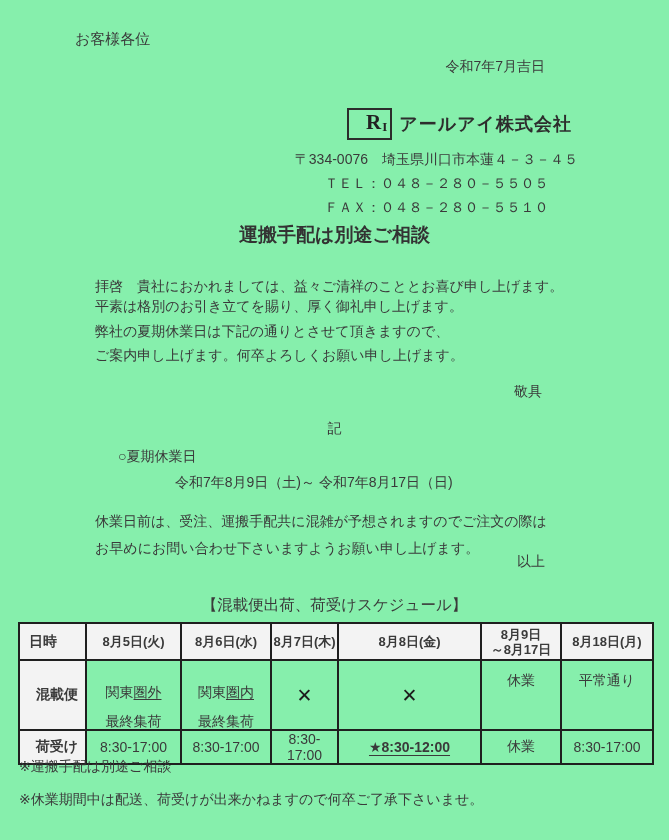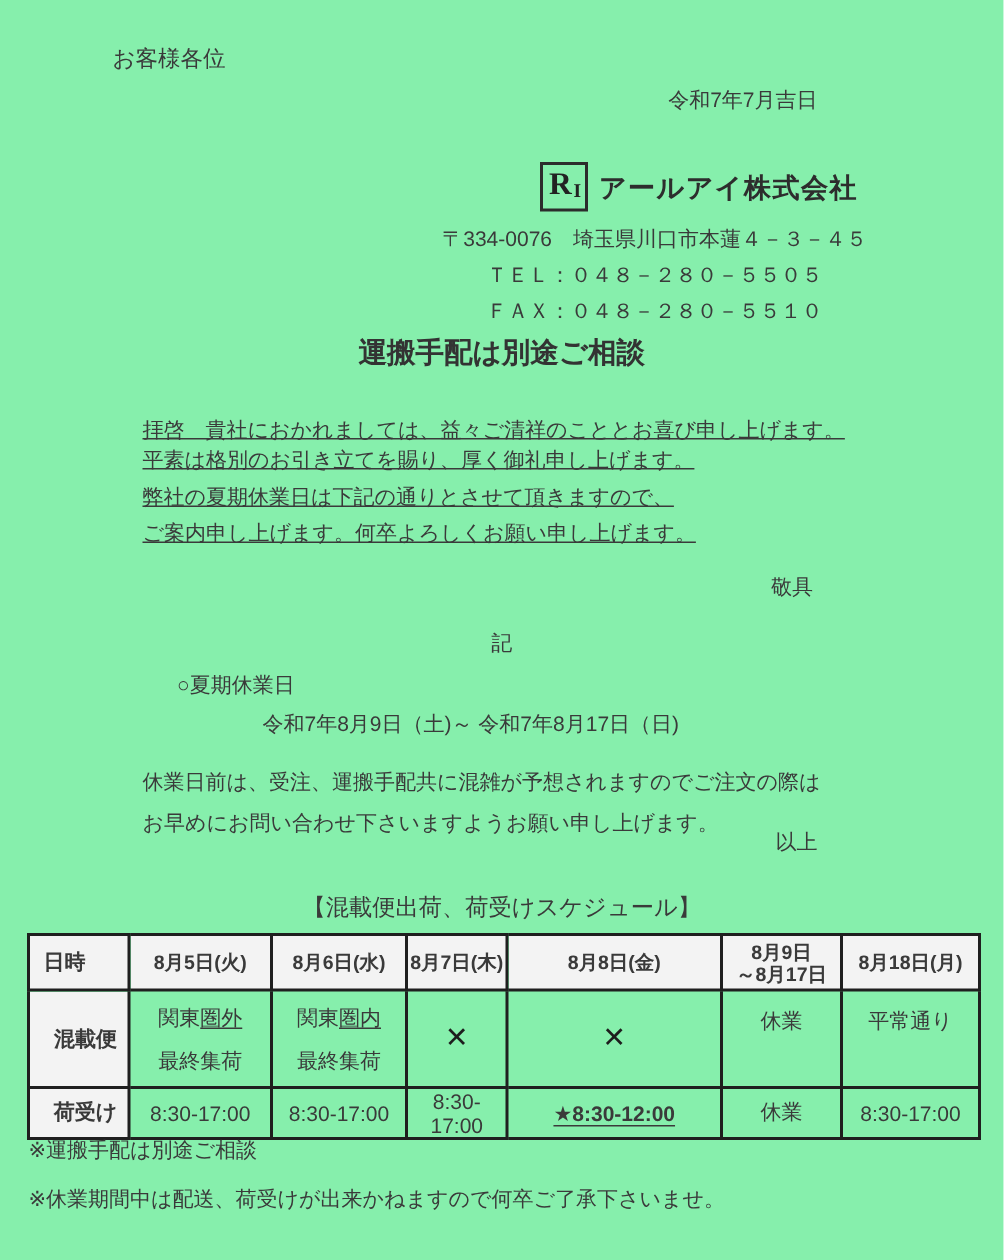--- a/index.html
+++ b/index.html
@@ -20,34 +20,34 @@
     overflow:hidden;
   }
   .abs{position:absolute;white-space:nowrap;}
 
   .recipient{left:75px;top:30px;font-size:15px;}
   .issue-date{right:124px;top:58px;font-size:14px;}
 
   .logo-row{right:97px;top:108px;display:flex;align-items:center;gap:7px;}
   .logo-mark{
     border:2px solid #2c2c2c;
-    padding:0 4px 1px 4px;
+    padding:0 4px 1px 17px;
     font-family:"Liberation Serif","DejaVu Serif",serif;
     font-weight:bold;color:#222;line-height:24px;
     display:inline-block;
   }
   .logo-r{font-size:21px;}
   .logo-i{font-size:13px;position:relative;top:2px;left:1px;}
   .company-name{font-size:18px;font-weight:bold;color:#2d2d2d;letter-spacing:1px;}
 
   .address-block{right:91px;top:147px;text-align:center;line-height:24px;font-size:14px;}
 
   .notice-title{left:0;top:222px;width:100%;text-align:center;font-size:19px;font-weight:bold;color:#333;}
 
-  .body-block{left:95px;top:276px;font-size:14px;text-decoration:underline;}
+  .body-block{left:95px;top:276px;font-size:14px;}
   .body-line{white-space:nowrap;line-height:20px;}
   .body-line.l3{margin-top:5px;}
   .body-line.l4{margin-top:4px;}
 
   .keigu{right:127px;top:383px;}
   .ki{left:0;top:420px;width:100%;text-align:center;}
   .holiday-heading{left:118px;top:448px;}
   .holiday-period{left:175px;top:474px;}
 
   .pre-notice{left:95px;top:508px;line-height:27px;}
@@ -73,21 +73,21 @@
     font-weight:bold;font-size:13px;
     height:37px;line-height:15px;
   }
   tr.hdr td.rowlabel, td.rowlabel{
     background:var(--header-bg);
     text-align:left;padding-left:9px;
     font-weight:bold;font-size:14px;
   }
   tr.mid td{height:65px;font-size:14px;}
   tr.mid td.vtop{vertical-align:top;padding-top:11px;}
-  tr.mid td.region-cell{vertical-align:top;padding-top:9px;line-height:16px;}
+  tr.mid td.region-cell{vertical-align:top;padding-top:23px;line-height:16px;}
   .region-line2{margin-top:13px;}
   .u{text-decoration:underline;text-underline-offset:2px;}
   .cross{font-weight:bold;font-size:19px;color:#1d1d1d;}
   tr.bot td{height:30px;font-size:14px;}
   .star-time{font-weight:bold;text-decoration:underline;text-underline-offset:3px;}
 
   .footnote1{left:19px;top:758px;}
   .footnote2{left:19px;top:791px;}
 </style>
 </head>

